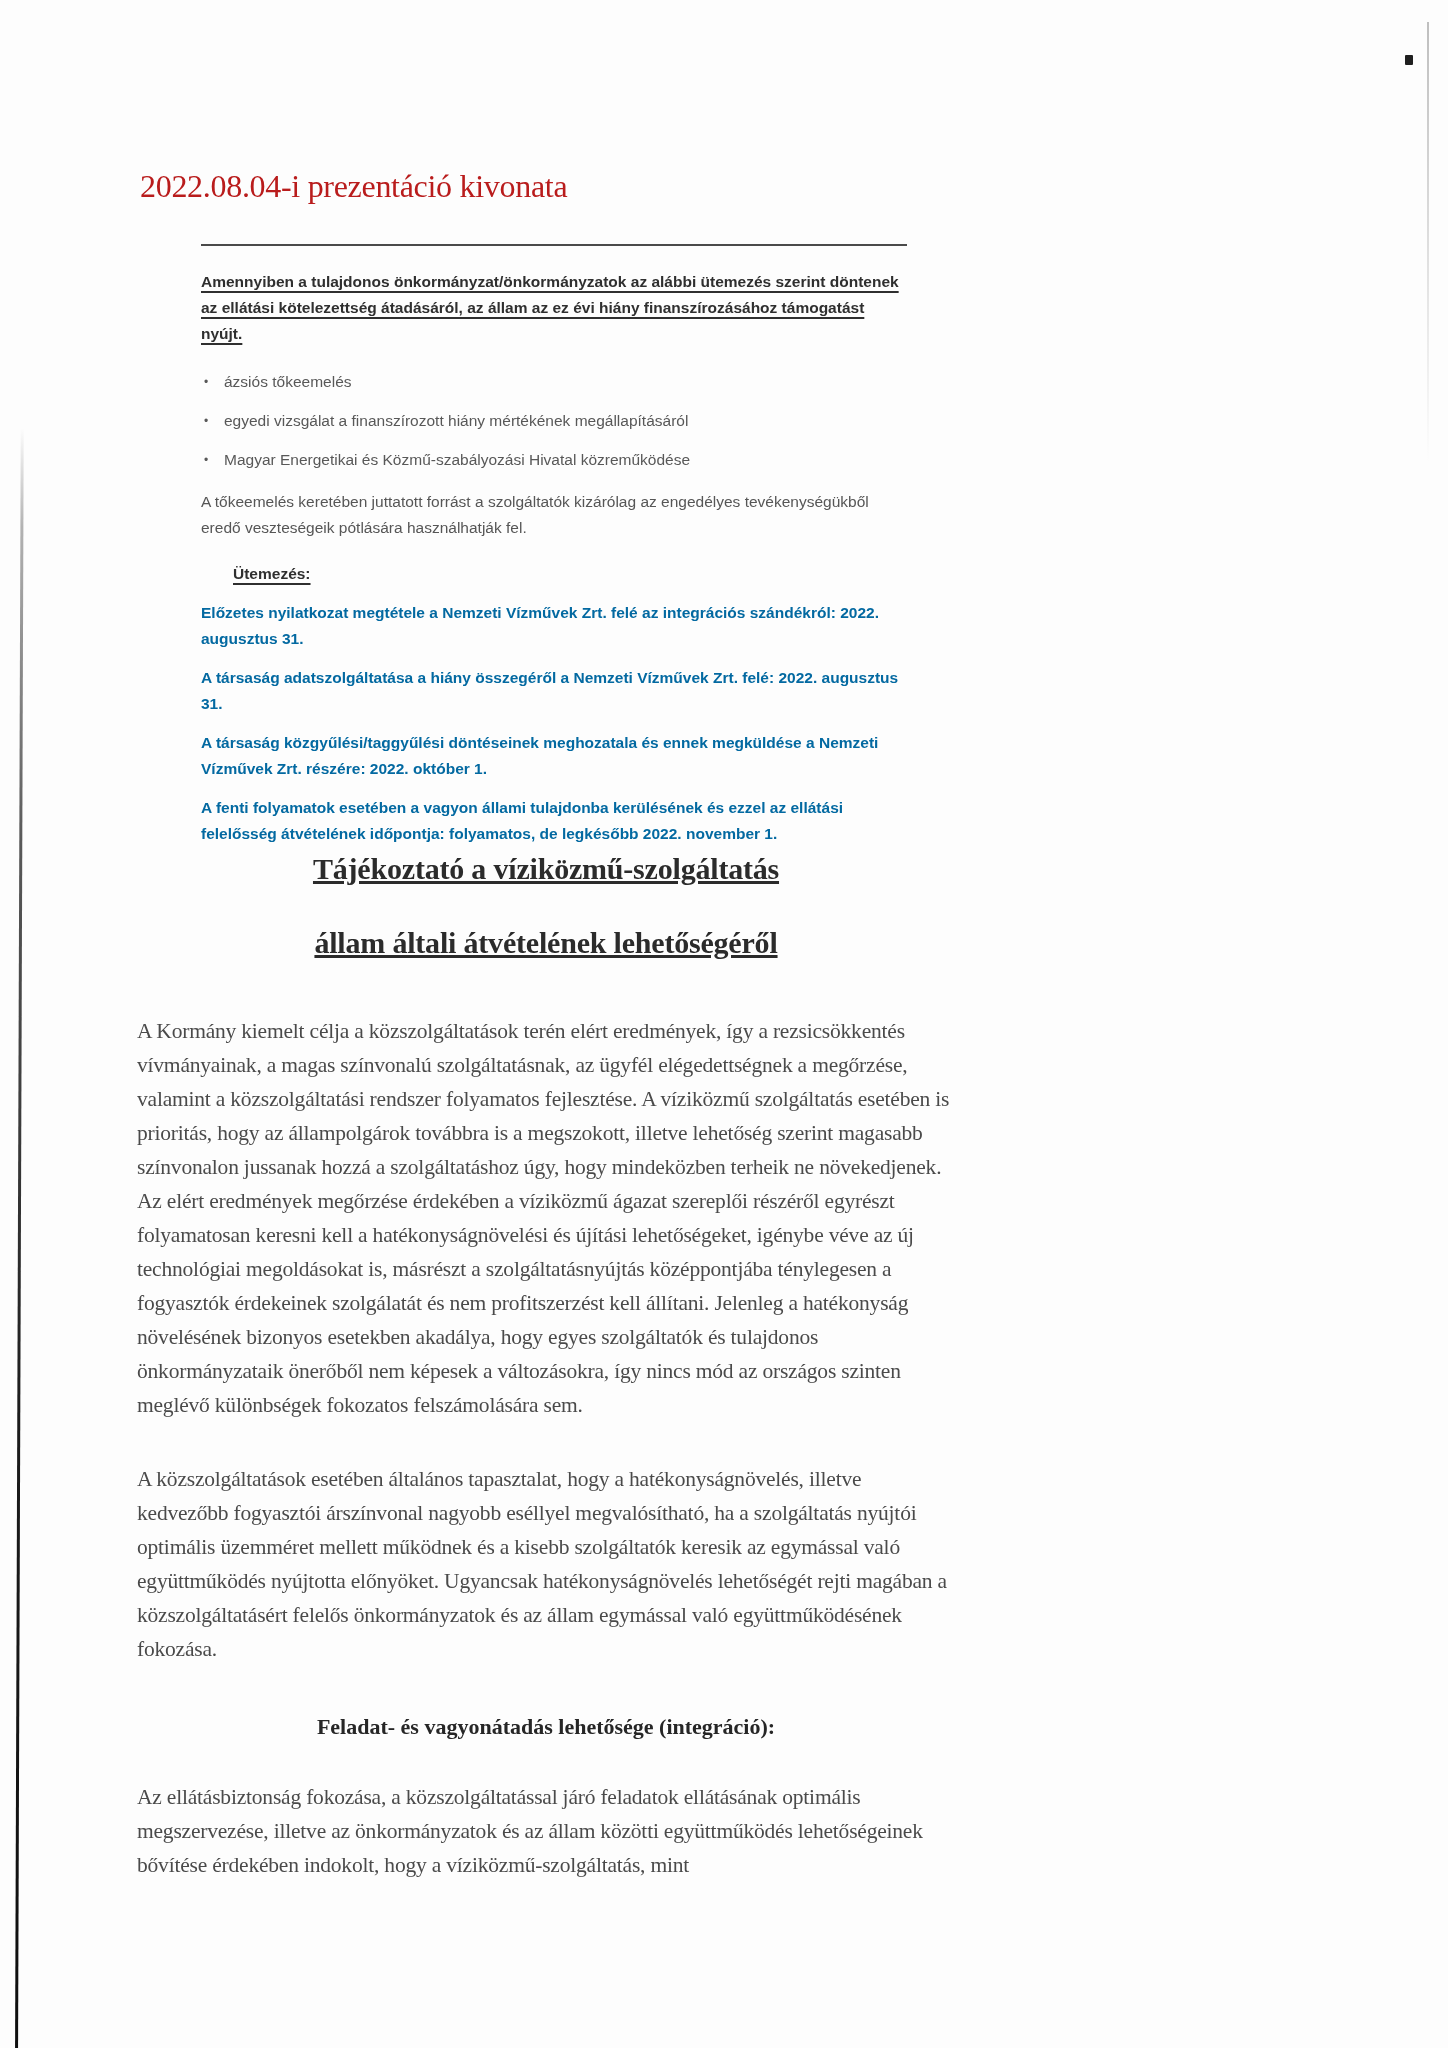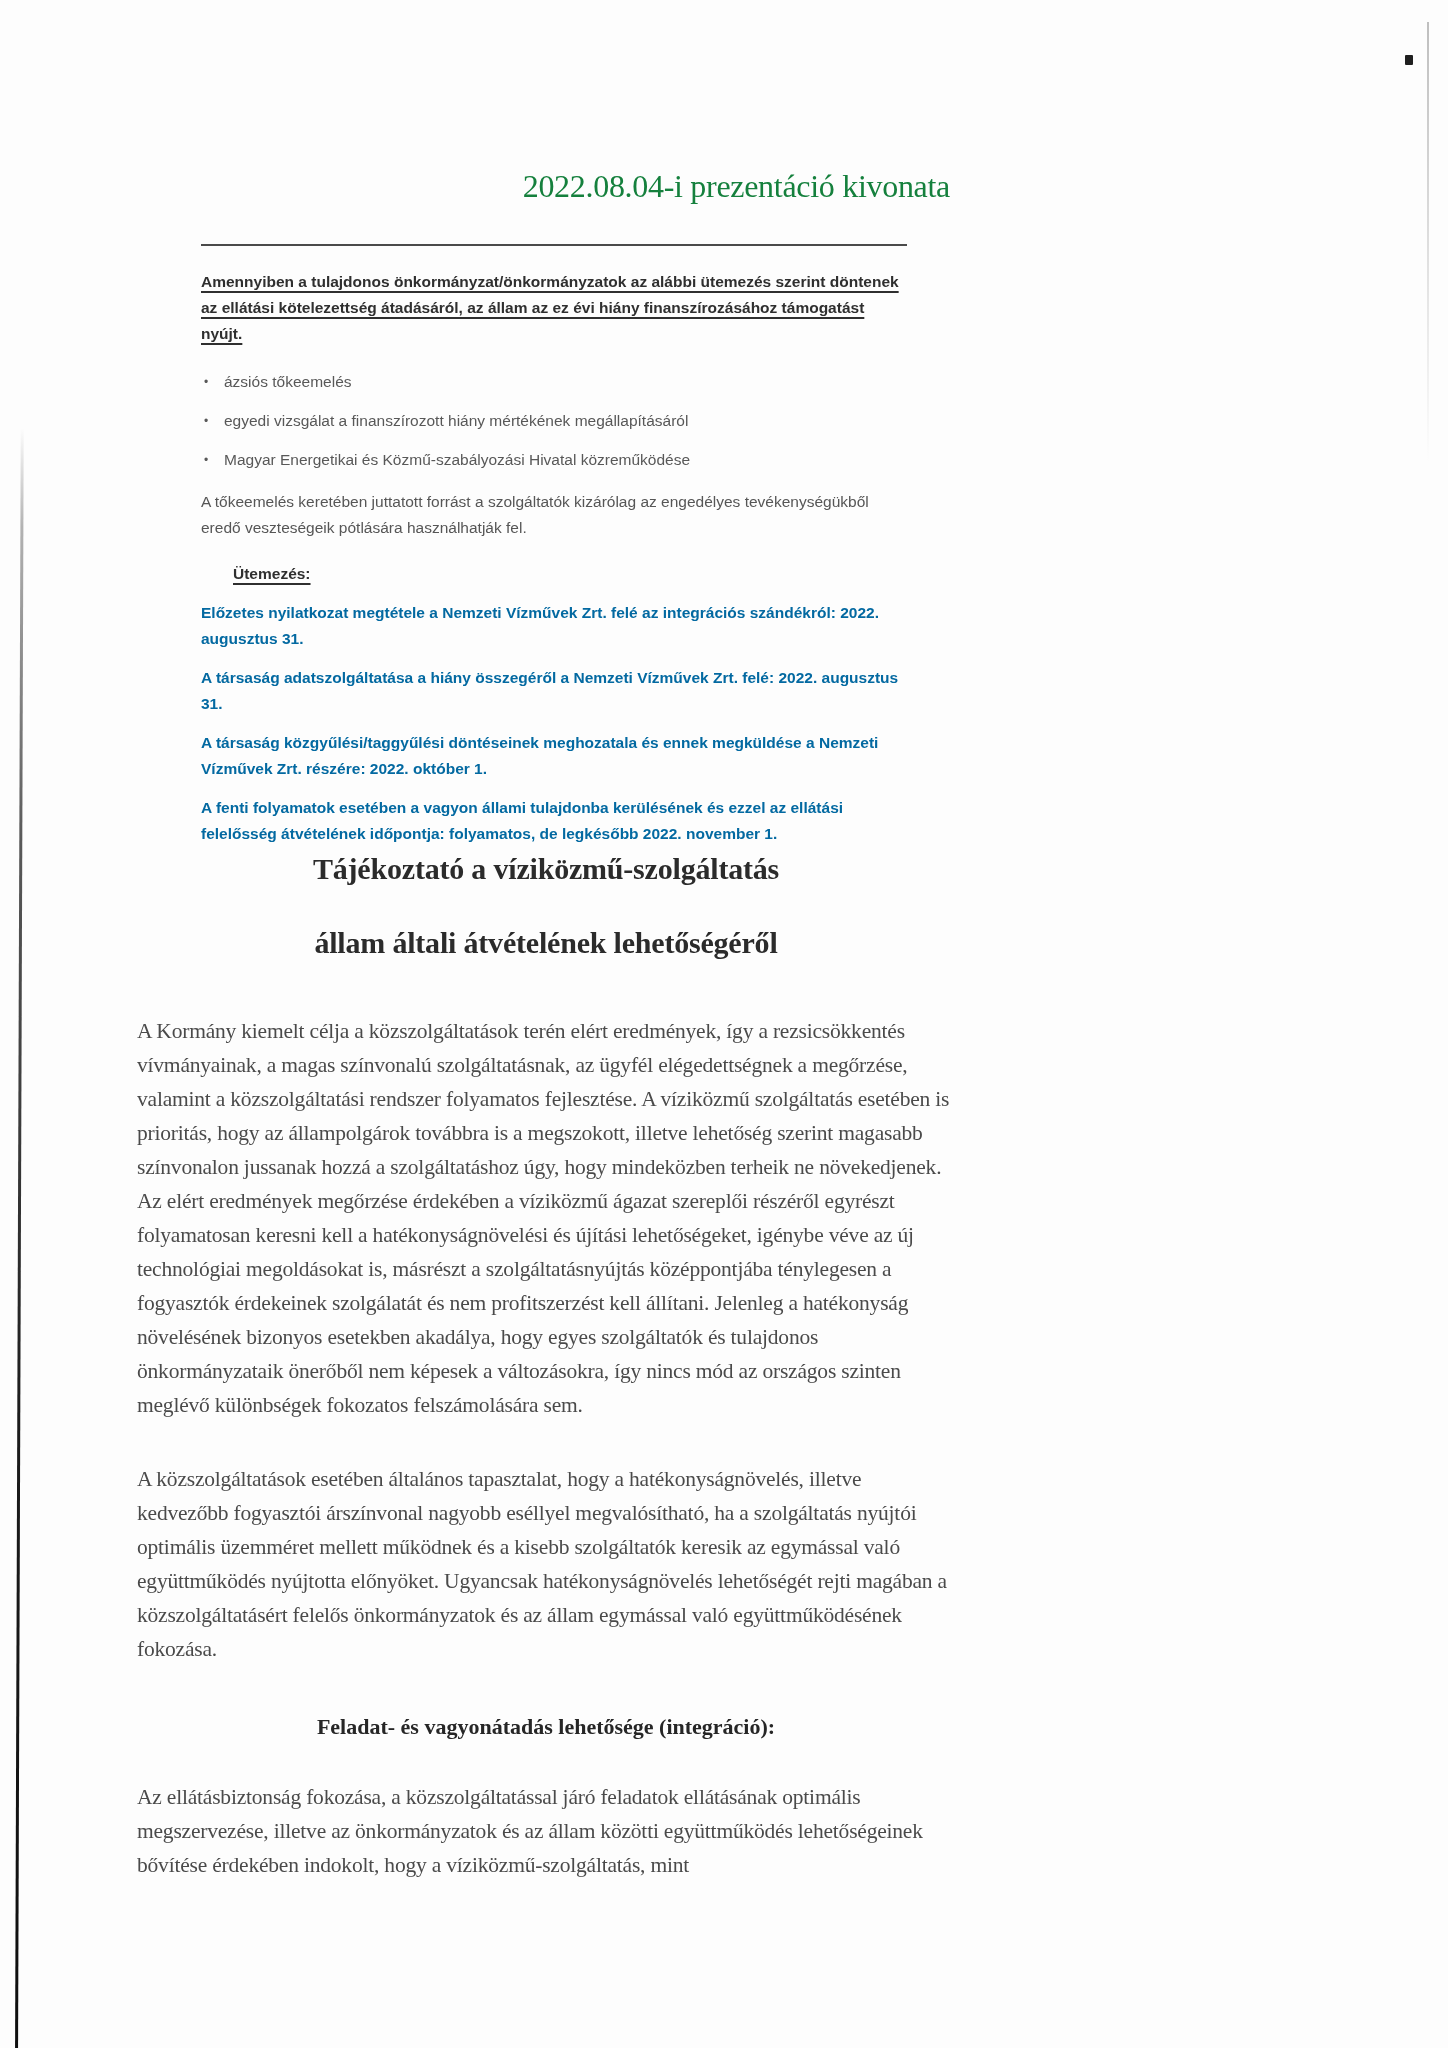--- a/index.html
+++ b/index.html
@@ -35,25 +35,25 @@
     width: 8px; height: 10px;
     background: #1f1f1f;
     border-radius: 1px;
   }
 
   
   .doc-title {
     position: absolute;
     left: 140px; top: 168px;
     width: 810px;
-    text-align: right;
+    text-align: left;
     font-family: "Liberation Serif", "DejaVu Serif", serif;
     font-size: 32px;
     letter-spacing: -0.3px;
-    color: #15803d;
+    color: #b91c1c;
   }
 
   
   .small-section {
     position: absolute;
     left: 201px; top: 244px;
     width: 706px;
     font-size: 15.5px;
     line-height: 26px;
     color: #3a3a3a;
@@ -103,21 +103,21 @@
     width: 818px;
     font-family: "Liberation Serif", "DejaVu Serif", serif;
   }
   .doc-heading {
     text-align: center;
     font-size: 30px;
     font-weight: bold;
     color: #2b2b2b;
     letter-spacing: -0.2px;
   }
-  .doc-heading .heading-line { margin-bottom: 40px; }
+  .doc-heading .heading-line { margin-bottom: 40px; text-decoration: underline; }
   .doc-heading .heading-line:last-child { margin-bottom: 0; margin-top: 39px; }
   .body-paragraph {
     margin-top: 40px;
     font-size: 21.5px;
     line-height: 34px;
     letter-spacing: -0.2px;
     color: #4a4a4a;
   }
   .body-paragraph.first { margin-top: 54px; }
   .sub-heading {

